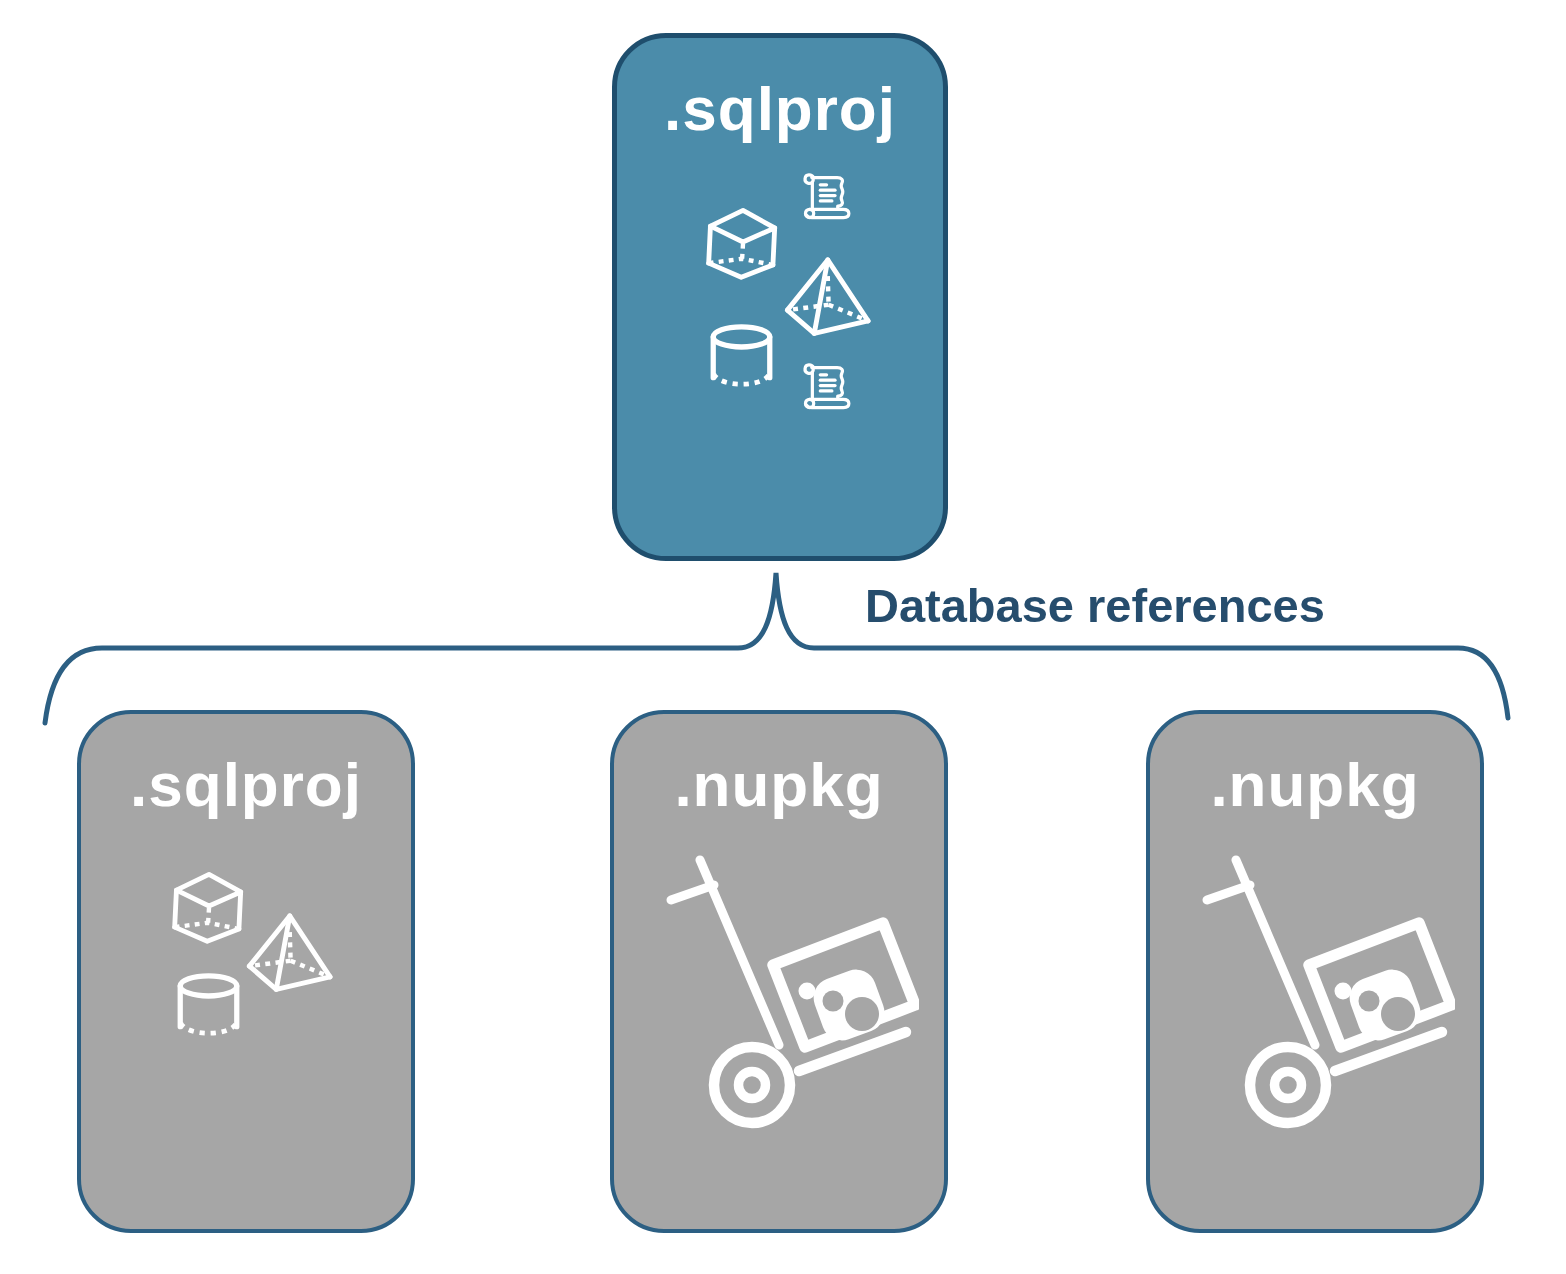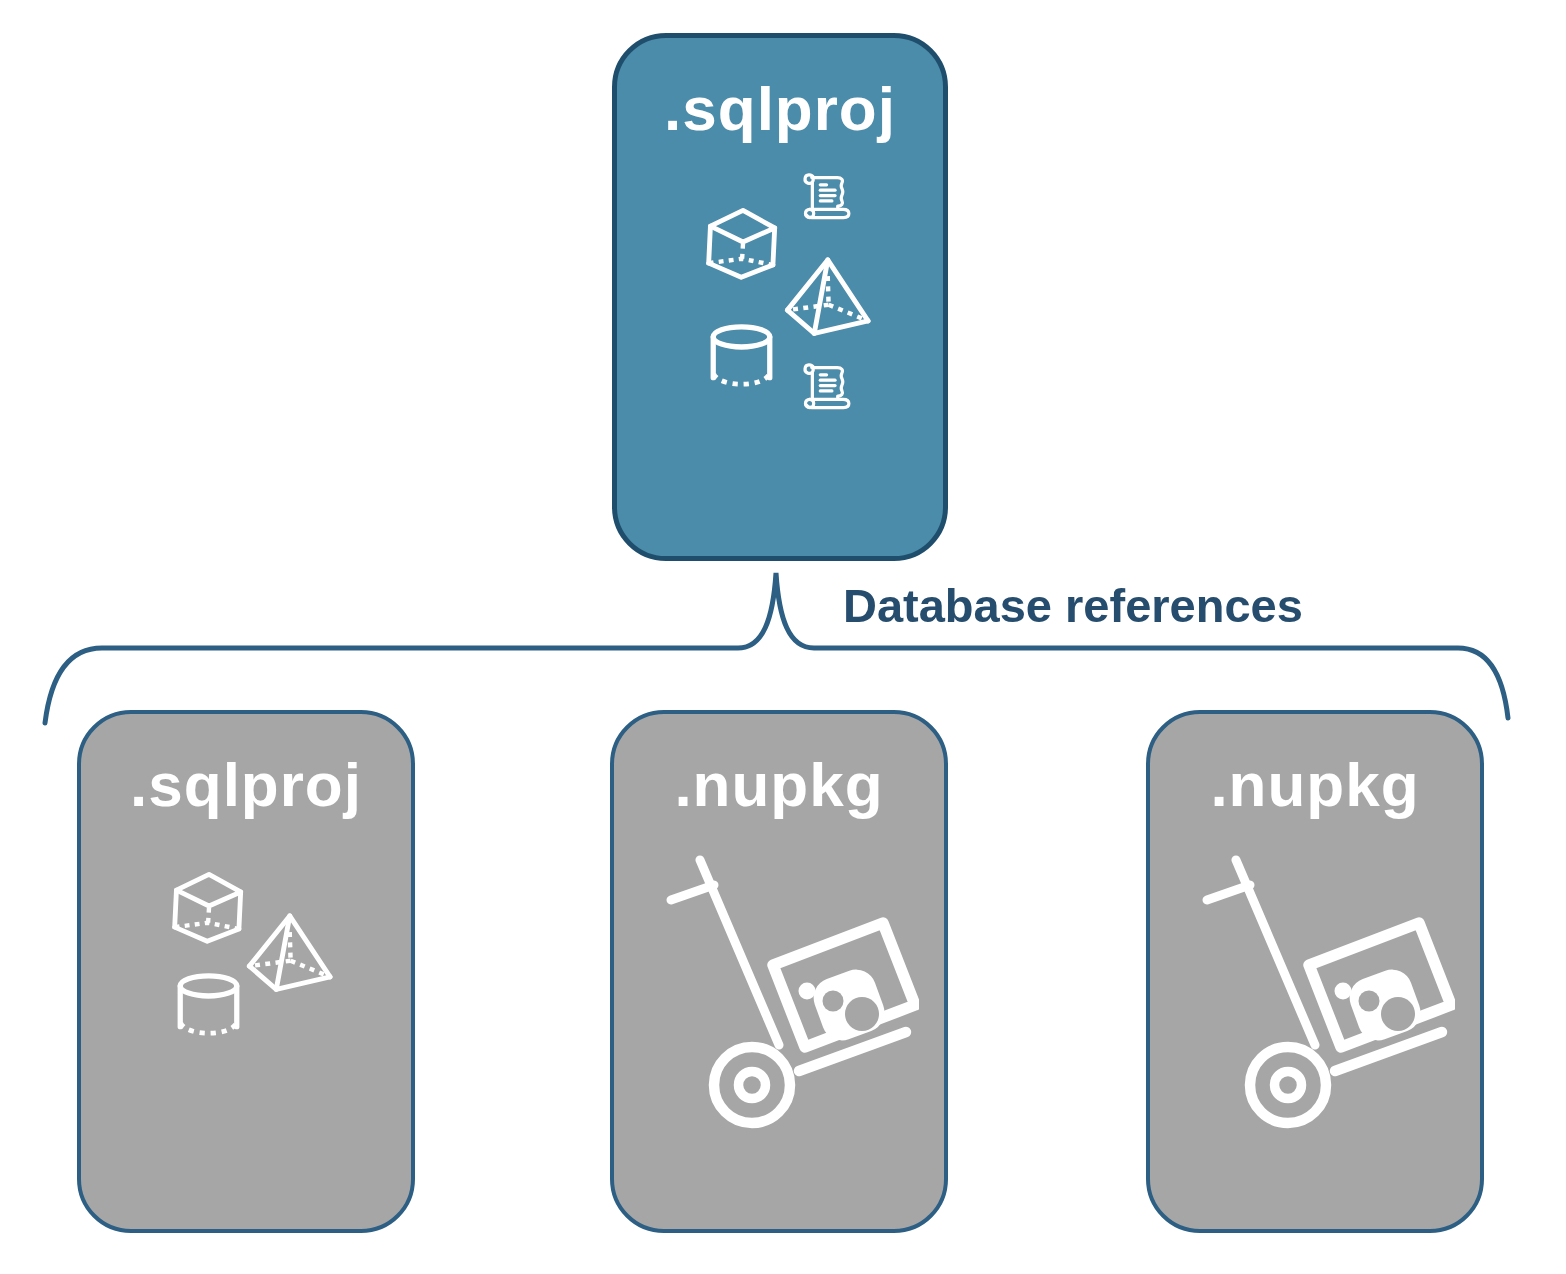--- a/index.html
+++ b/index.html
@@ -30,21 +30,21 @@
   .root .icon-pyramid{left:163px;top:213px;width:99px;height:86px;}
   .root .icon-cylinder{left:88px;top:286px;width:73px;height:69px;}
   .root .icon-scroll-2{left:183px;top:323px;width:54px;height:50px;}
   .pos-a .icon-cube{left:84px;top:146px;width:88px;height:85px;}
   .pos-a .icon-pyramid{left:161px;top:193px;width:99px;height:86px;}
   .pos-a .icon-cylinder{left:91px;top:259px;width:73px;height:69px;}
   .icon-handtruck{left:45px;top:141px;width:260px;height:275px;}
   #brace{position:absolute;left:40px;top:555px;width:1475px;height:175px;}
   #brace path{stroke:var(--color-brace-stroke);stroke-width:5;fill:none;stroke-linecap:round;}
   #brace-label{
-    position:absolute;left:843px;top:582px;
+    position:absolute;left:865px;top:582px;
     font-size:47px;line-height:1;font-weight:700;
     color:var(--color-label-text);white-space:nowrap;
   }
   .stroke{stroke:var(--color-icon);fill:none;stroke-linecap:round;stroke-linejoin:round;}
   .dash{stroke-dasharray:5.5 6;stroke-linecap:butt;}
   .fillw{fill:var(--color-icon);stroke:none;}
   .fillg{fill:var(--color-child-fill);stroke:none;}
   #icon-defs{position:absolute;width:0;height:0;overflow:hidden;}
 </style>
 </head>

